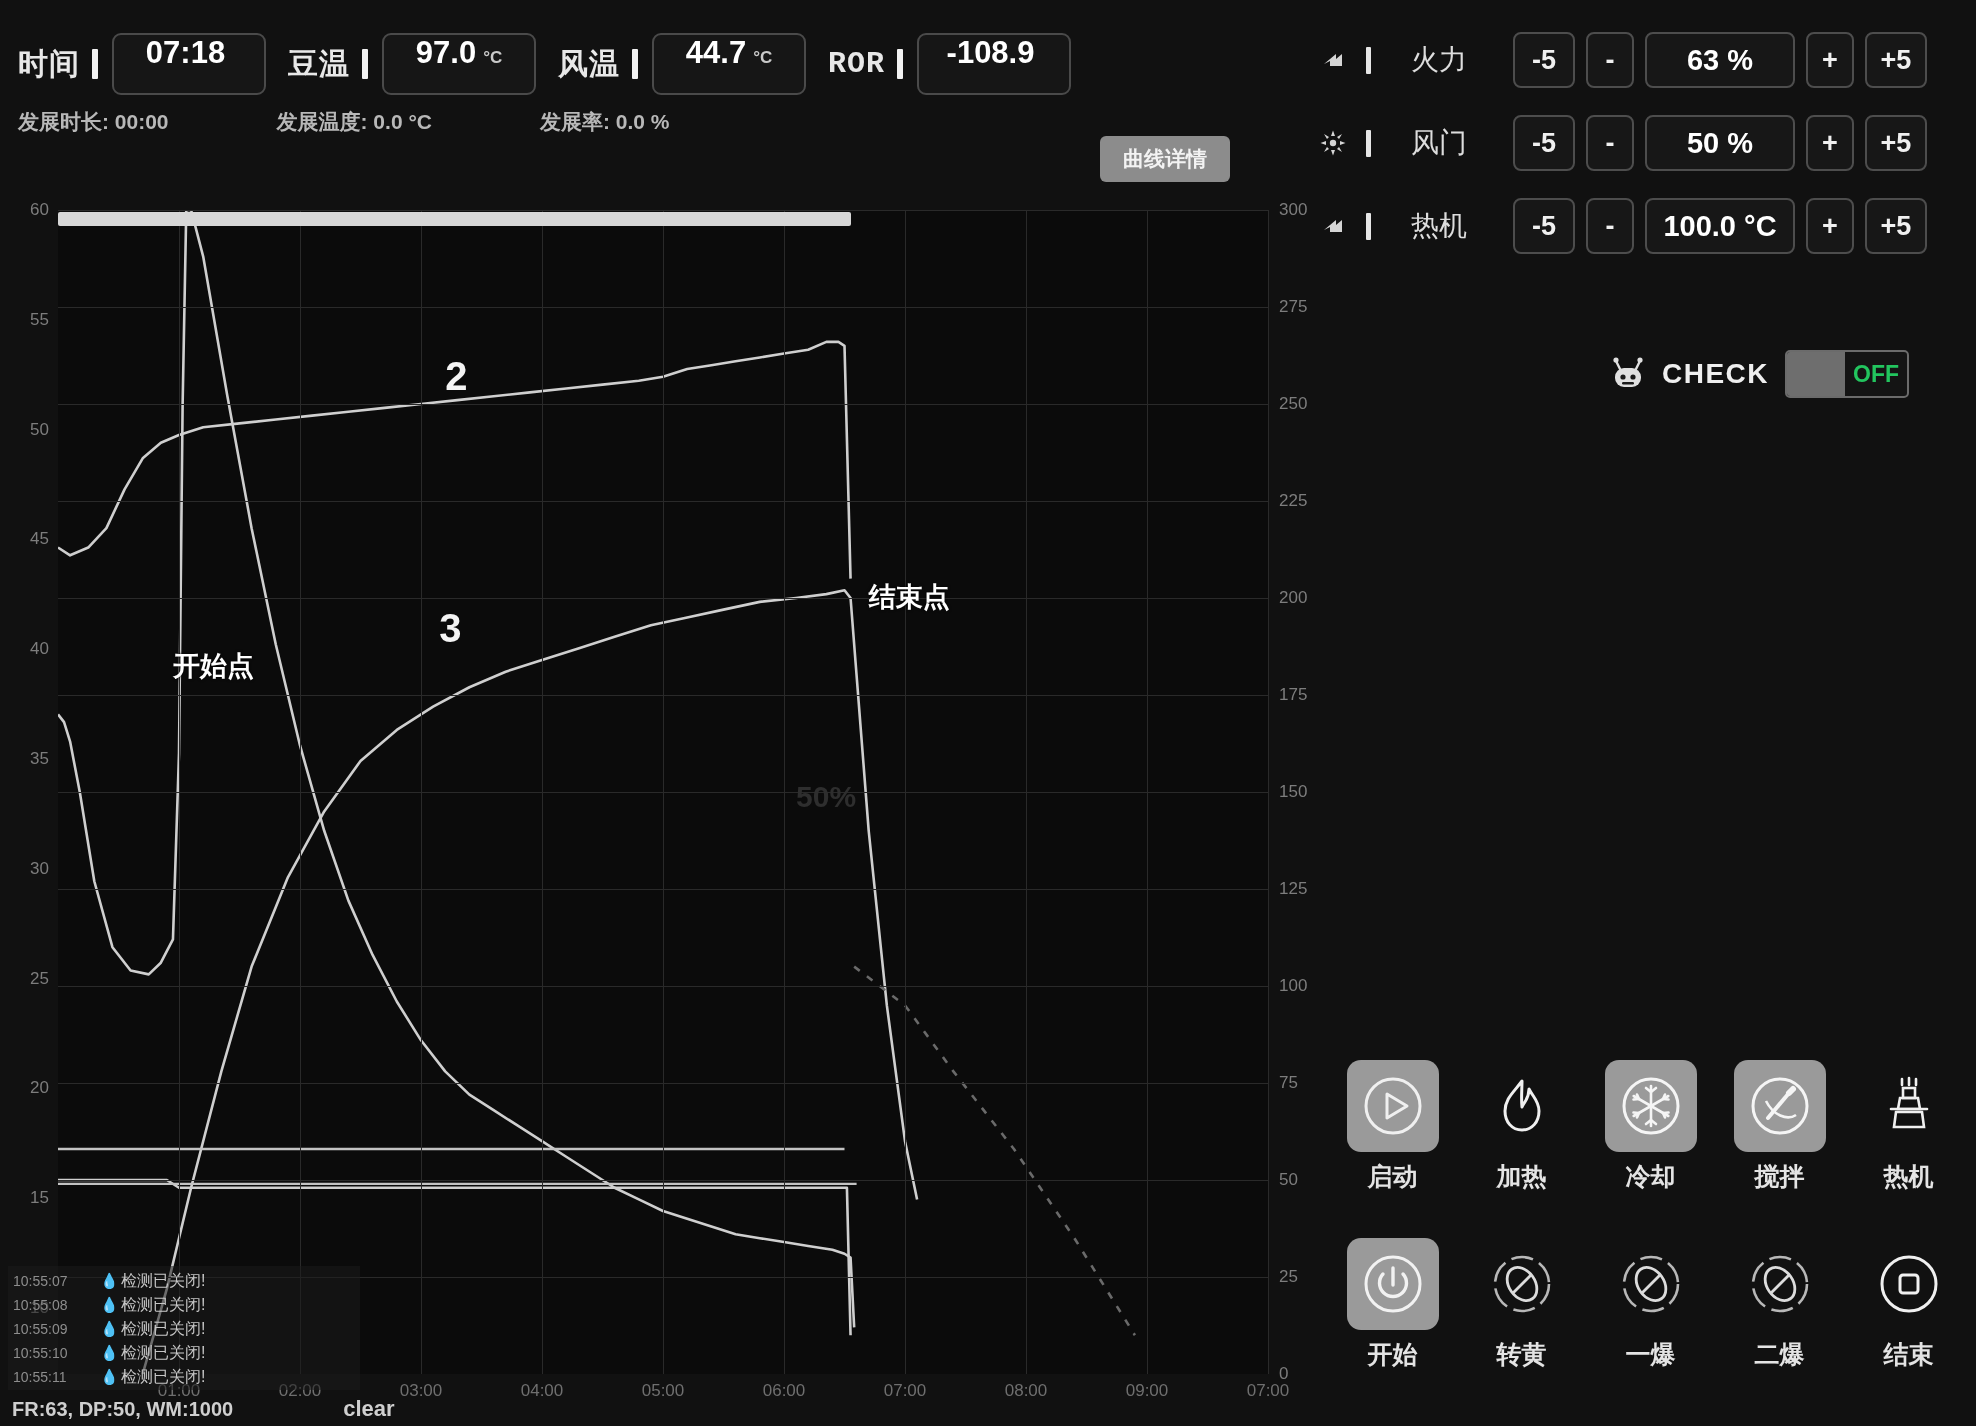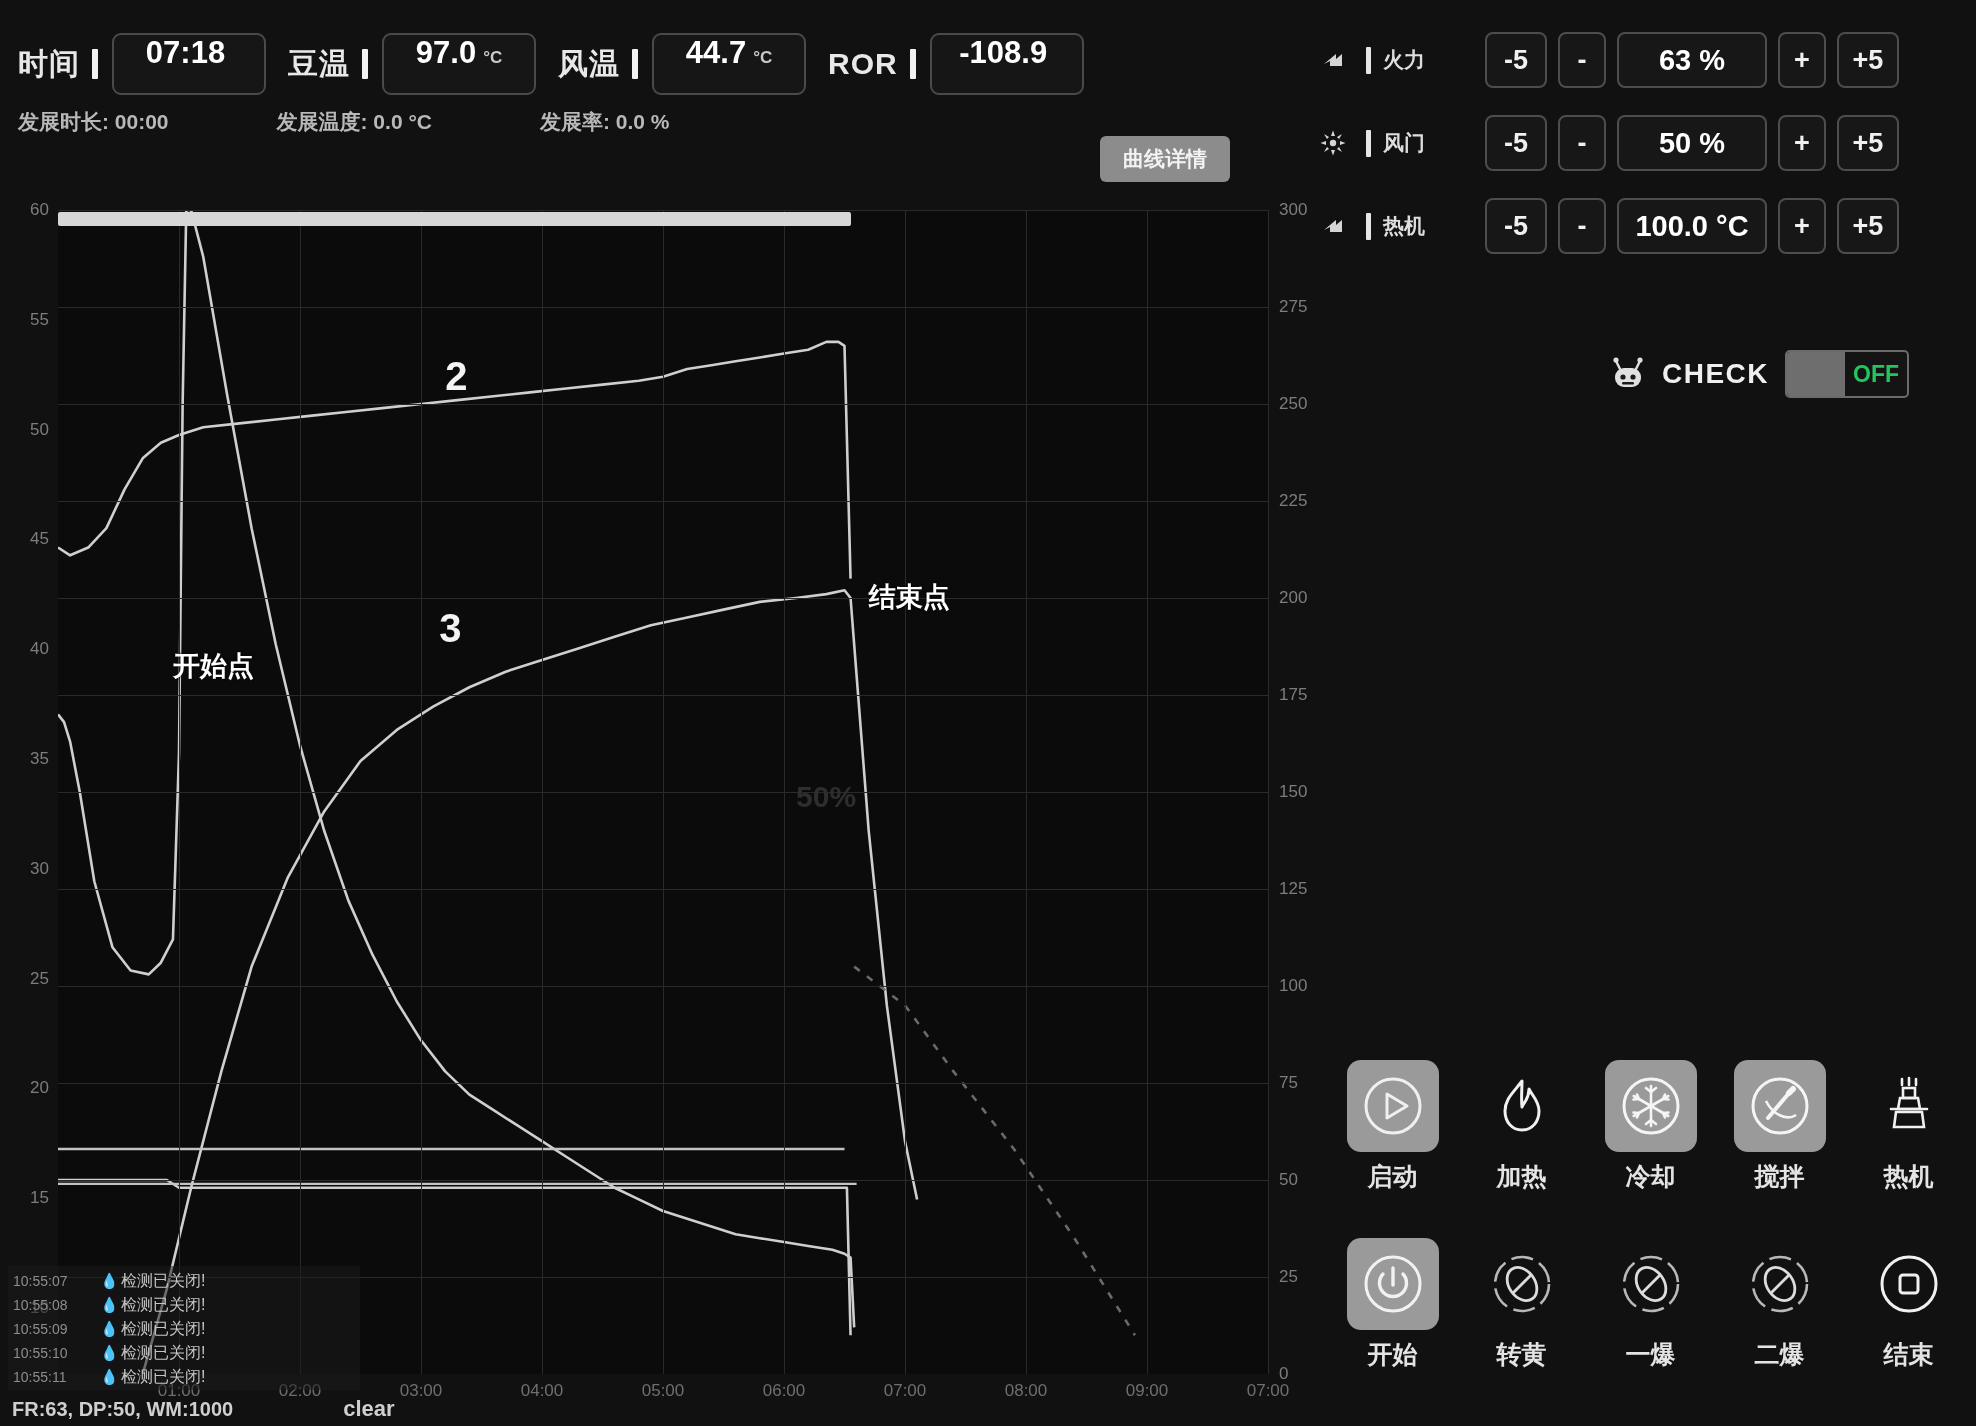--- a/index.html
+++ b/index.html
@@ -9,21 +9,21 @@
     font-family: "Liberation Sans", "DejaVu Sans", sans-serif;
     overflow: hidden;
   }
   .app { position: relative; width: 1976px; height: 1426px; background: #111111; }
 
   
   .topbar { position: absolute; left: 0; top: 0; width: 1320px; height: 180px; }
   .readout-row { position: absolute; left: 0; top: 30px; height: 68px; display: flex; align-items: center; }
   .readout { display: flex; align-items: center; margin-left: 22px; }
   .readout .rlabel {
-    color: #e8e8e8; font-size: 30px; font-weight: 700; letter-spacing: 1px;
+    color: #e8e8e8; font-size: 30px; font-weight: 700; letter-spacing: 1px; font-family: Liberation Mono, monospace;
   }
   .readout .rbar {
     display: inline-block; width: 6px; height: 30px; background: #f2f2f2;
     margin: 0 14px 0 12px; border-radius: 1px;
   }
   .readout .rbox {
     min-width: 154px; height: 62px; border: 2px solid #4a4a4a; border-radius: 9px;
     background: #161616; display: flex; align-items: baseline; justify-content: center;
     padding: 0 16px;
   }
@@ -104,21 +104,21 @@
   .rightpanel { position: absolute; left: 1320px; top: 0; width: 656px; height: 1426px; }
 
   .ctrl-row { position: absolute; left: 0; width: 656px; height: 60px; display: flex; align-items: center; }
   .ctrl-ico {
     width: 34px; text-align: center; color: #d5d5d5; font-size: 24px; line-height: 1;
   }
   .ctrl-div {
     display: inline-block; width: 5px; height: 27px; background: #e6e6e6;
     margin: 0 12px; border-radius: 1px;
   }
-  .ctrl-name { color: #dddddd; font-size: 21px; font-weight: 700; width: 86px; }
+  .ctrl-name { color: #dddddd; font-size: 28px; font-weight: 400; width: 86px; margin-left: 28px; }
   .stepper { display: flex; align-items: center; margin-left: 16px; }
   .sbtn {
     height: 56px; border: 2px solid #4d4d4d; border-radius: 8px; background: #171717;
     color: #f0f0f0; font-size: 27px; font-weight: 700; cursor: pointer;
     display: flex; align-items: center; justify-content: center;
     font-family: "Liberation Sans", sans-serif; margin-right: 11px;
   }
   .sbtn.w5 { width: 62px; }
   .sbtn.w1 { width: 48px; }
   .sval {

